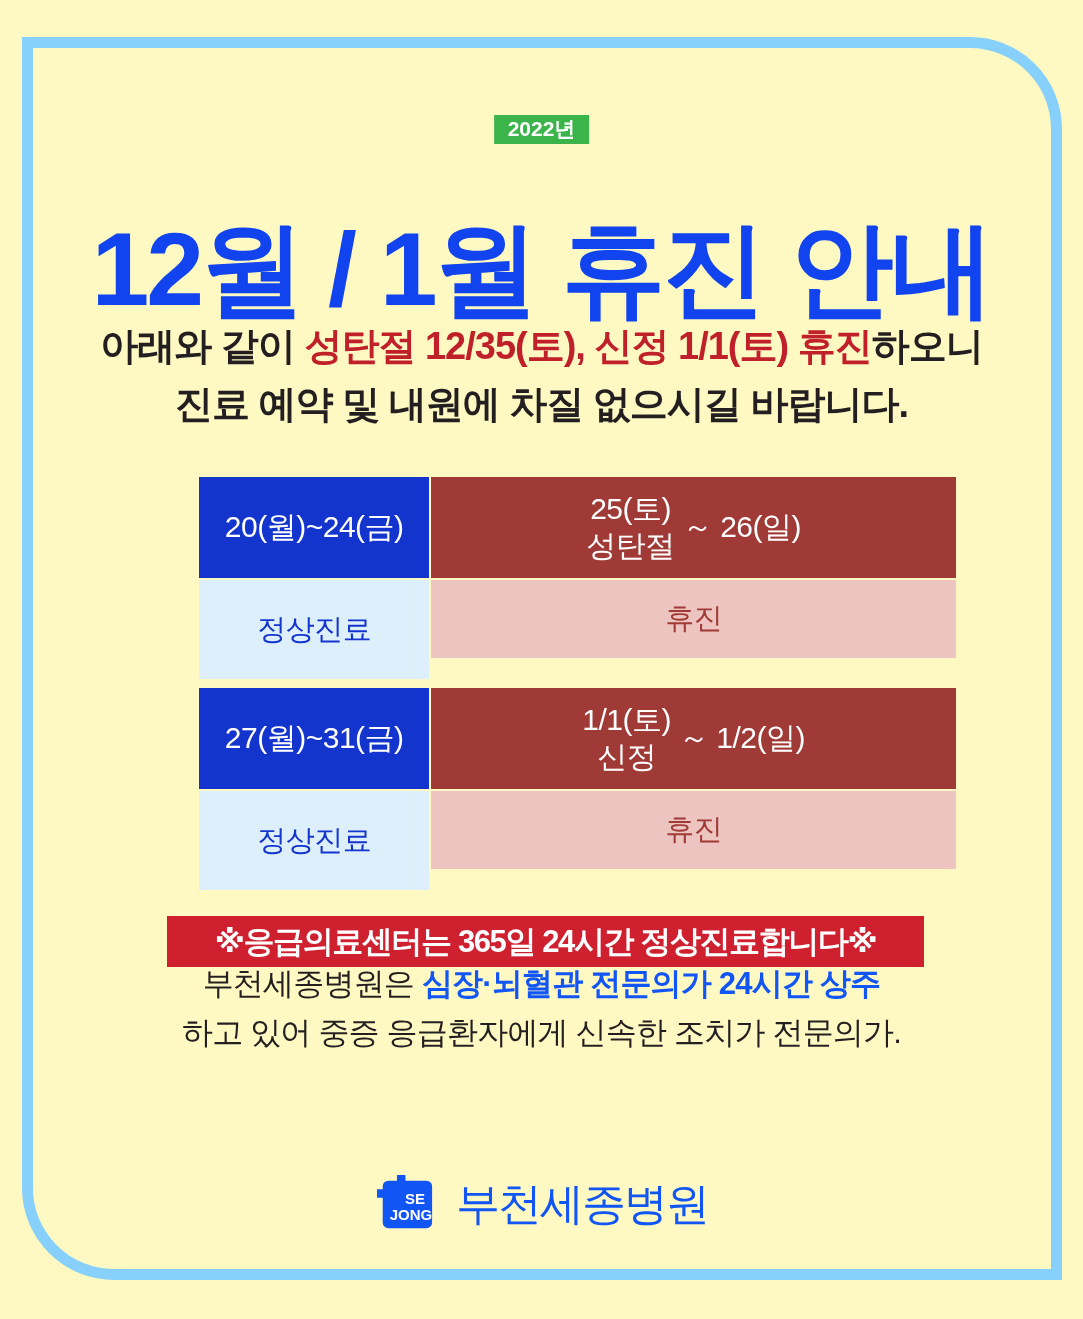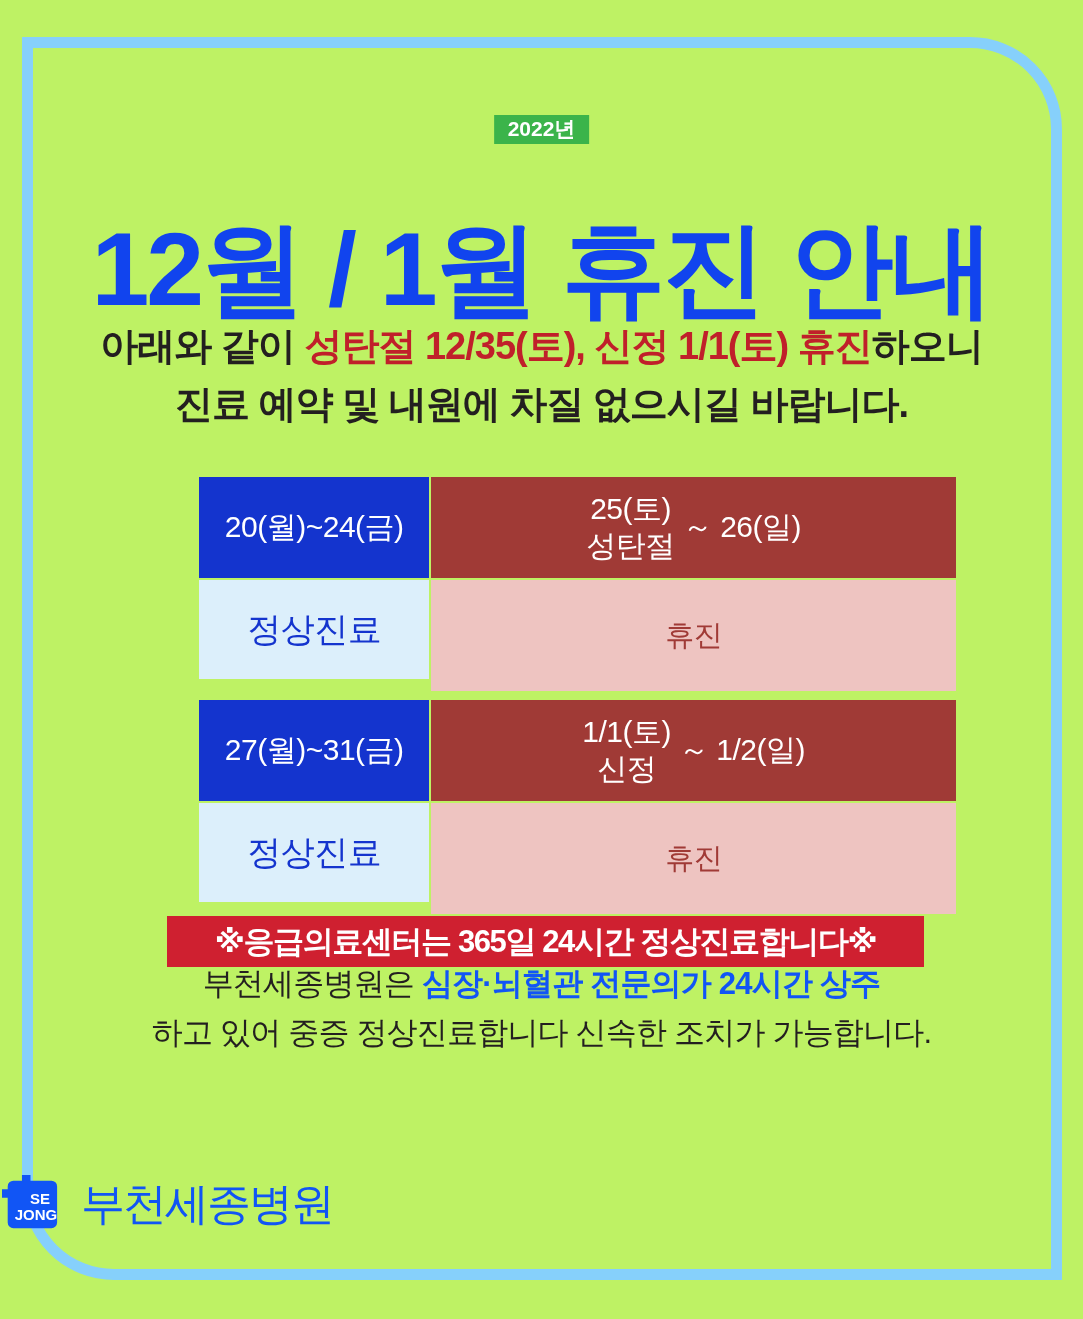--- a/index.html
+++ b/index.html
@@ -7,21 +7,21 @@
     padding: 0;
     background: #ffffff;
   }
   body {
     font-family: "Liberation Sans", "DejaVu Sans", sans-serif;
   }
   #poster {
     position: relative;
     width: 1083px;
     height: 1319px;
-    background: #bef264;
+    background: #fef9c3;
     overflow: hidden;
   }
   
   #frame {
     position: absolute;
     left: 22px;
     top: 37px;
     width: 1040px;
     height: 1243px;
     border: 11px solid #86d0fb;
@@ -113,29 +113,29 @@
     color: #ffffff;
     height: 101px;
     font-size: 30px;
     font-weight: 500;
     letter-spacing: -0.5px;
   }
   .body-left {
     background: #dceffb;
     color: #1434ce;
     height: 99px;
-    font-size: 34px;
+    font-size: 29px;
     font-weight: 500;
     letter-spacing: -0.5px;
     margin-top: 2px;
   }
   .body-right {
     background: #eec4c1;
     color: #a03a36;
-    height: 111px;
+    height: 78px;
     font-size: 29px;
     font-weight: 500;
     letter-spacing: -0.5px;
     margin-top: 2px;
   }
   .holiday-inner {
     display: inline-flex;
     align-items: center;
     justify-content: center;
     gap: 8px;
@@ -182,20 +182,21 @@
     font-weight: 800;
   }
   
   .logo-wrap {
     position: absolute;
     left: 0;
     right: 0;
     top: 1172px;
     display: flex;
     align-items: center;
+    justify-content: center;
     gap: 17px;
   }
   .logo-mark {
     position: relative;
     width: 64px;
     height: 64px;
   }
   .logo-mark svg { display: block; }
   .logo-word {
     color: #1155f5;
@@ -261,21 +262,21 @@
         <div class="cell col-right body-right">휴진</div>
       </div>
     </div>
 
   </div>
 
   <div class="emergency-banner">※응급의료센터는 365일 24시간 정상진료합니다※</div>
 
   <div class="footer-note">
     <div><span>부천세종병원은 </span><span class="blue">심장·뇌혈관 전문의가 24시간 상주</span></div>
-    <div>하고 있어 중증 정상진료합니다 신속한 조치가 가능합니다.</div>
+    <div>하고 있어 중증 응급환자에게 신속한 조치가 전문의가.</div>
   </div>
 
   <div class="logo-wrap">
     <span class="logo-mark">
       <svg width="64" height="64" viewBox="0 0 64 64" xmlns="http://www.w3.org/2000/svg">
         <path d="M12 6 h9 V0 h9 v6 h22 a6 6 0 0 1 6 6 v38 a6 6 0 0 1 -6 6 H12 a6 6 0 0 1 -6 -6 V24 h-6 v-9 h6 v-3 a6 6 0 0 1 6 -6 z" transform="translate(2,3) scale(0.95)" fill="#1155f5"></path>
         <text x="40" y="32" fill="#ffffff" font-family="Liberation Sans, sans-serif" font-size="15" font-weight="700" text-anchor="middle">SE</text>
         <text x="36" y="48" fill="#ffffff" font-family="Liberation Sans, sans-serif" font-size="15" font-weight="700" text-anchor="middle">JONG</text>
       </svg>
     </span>

